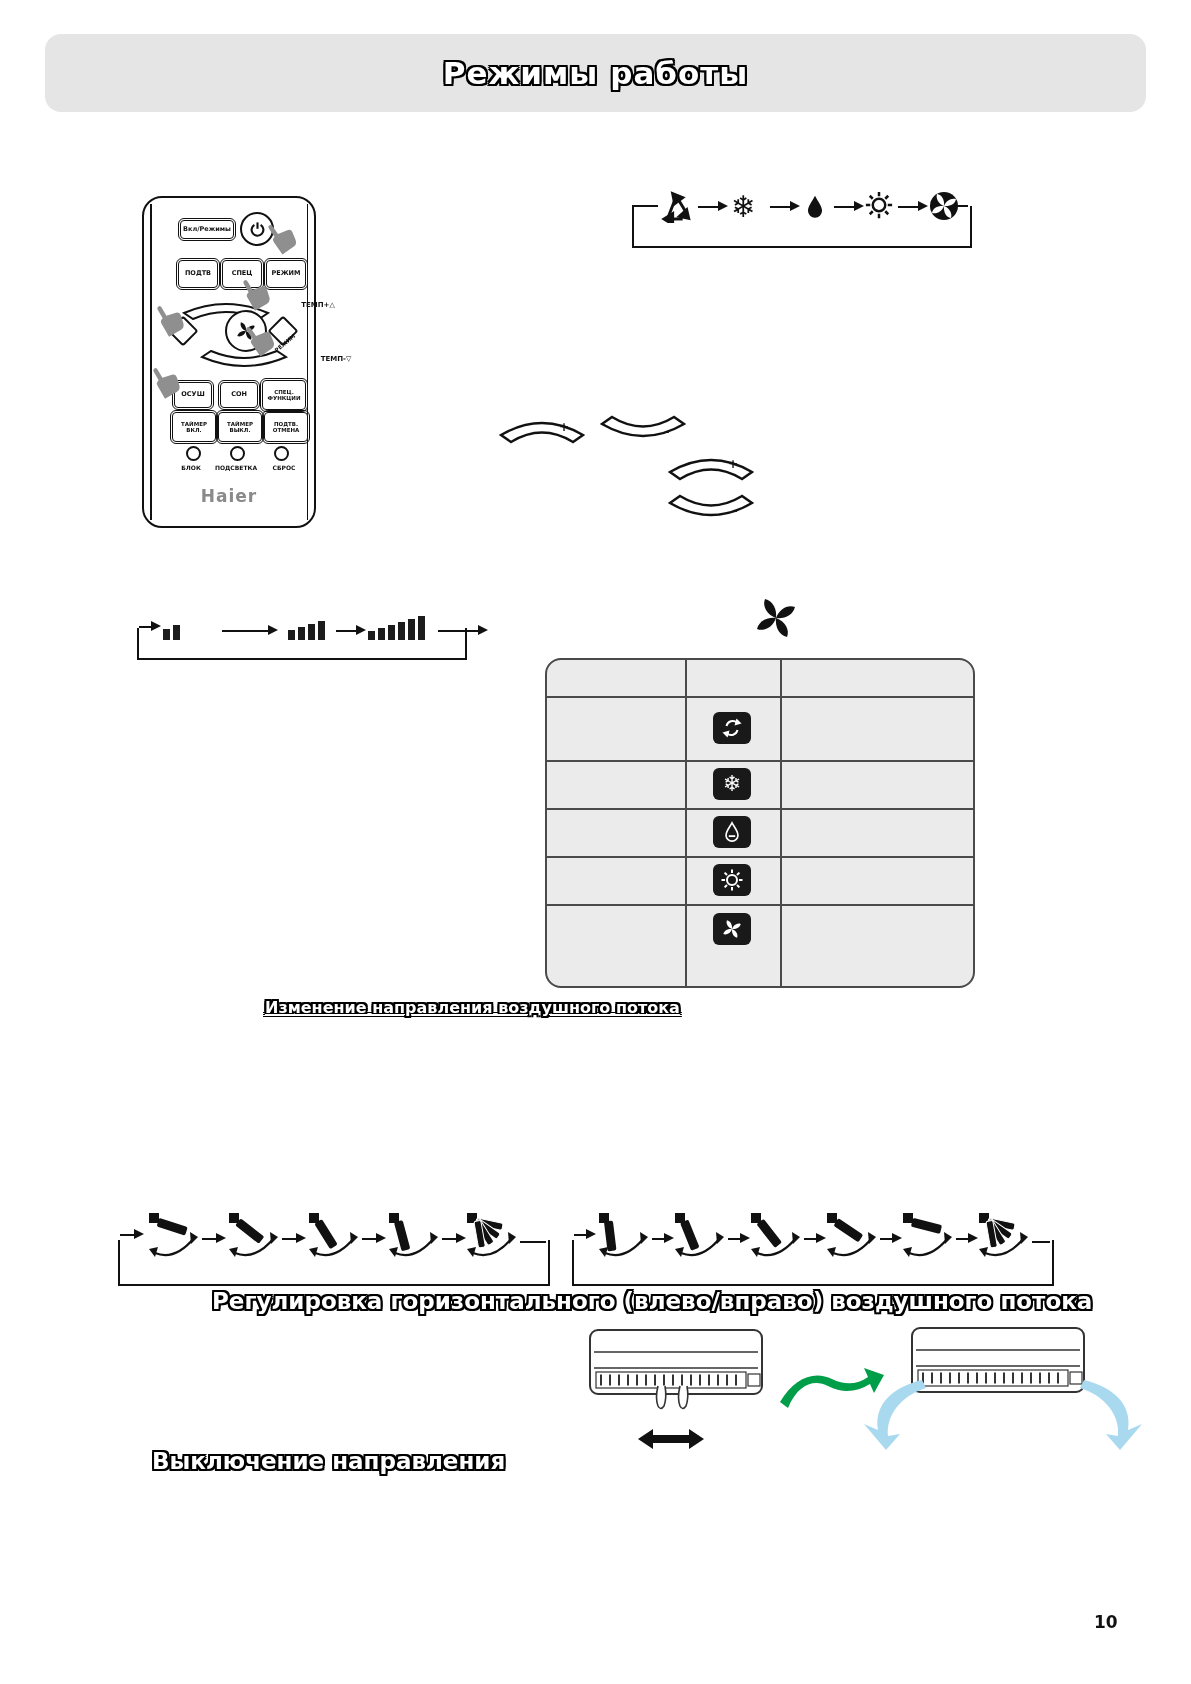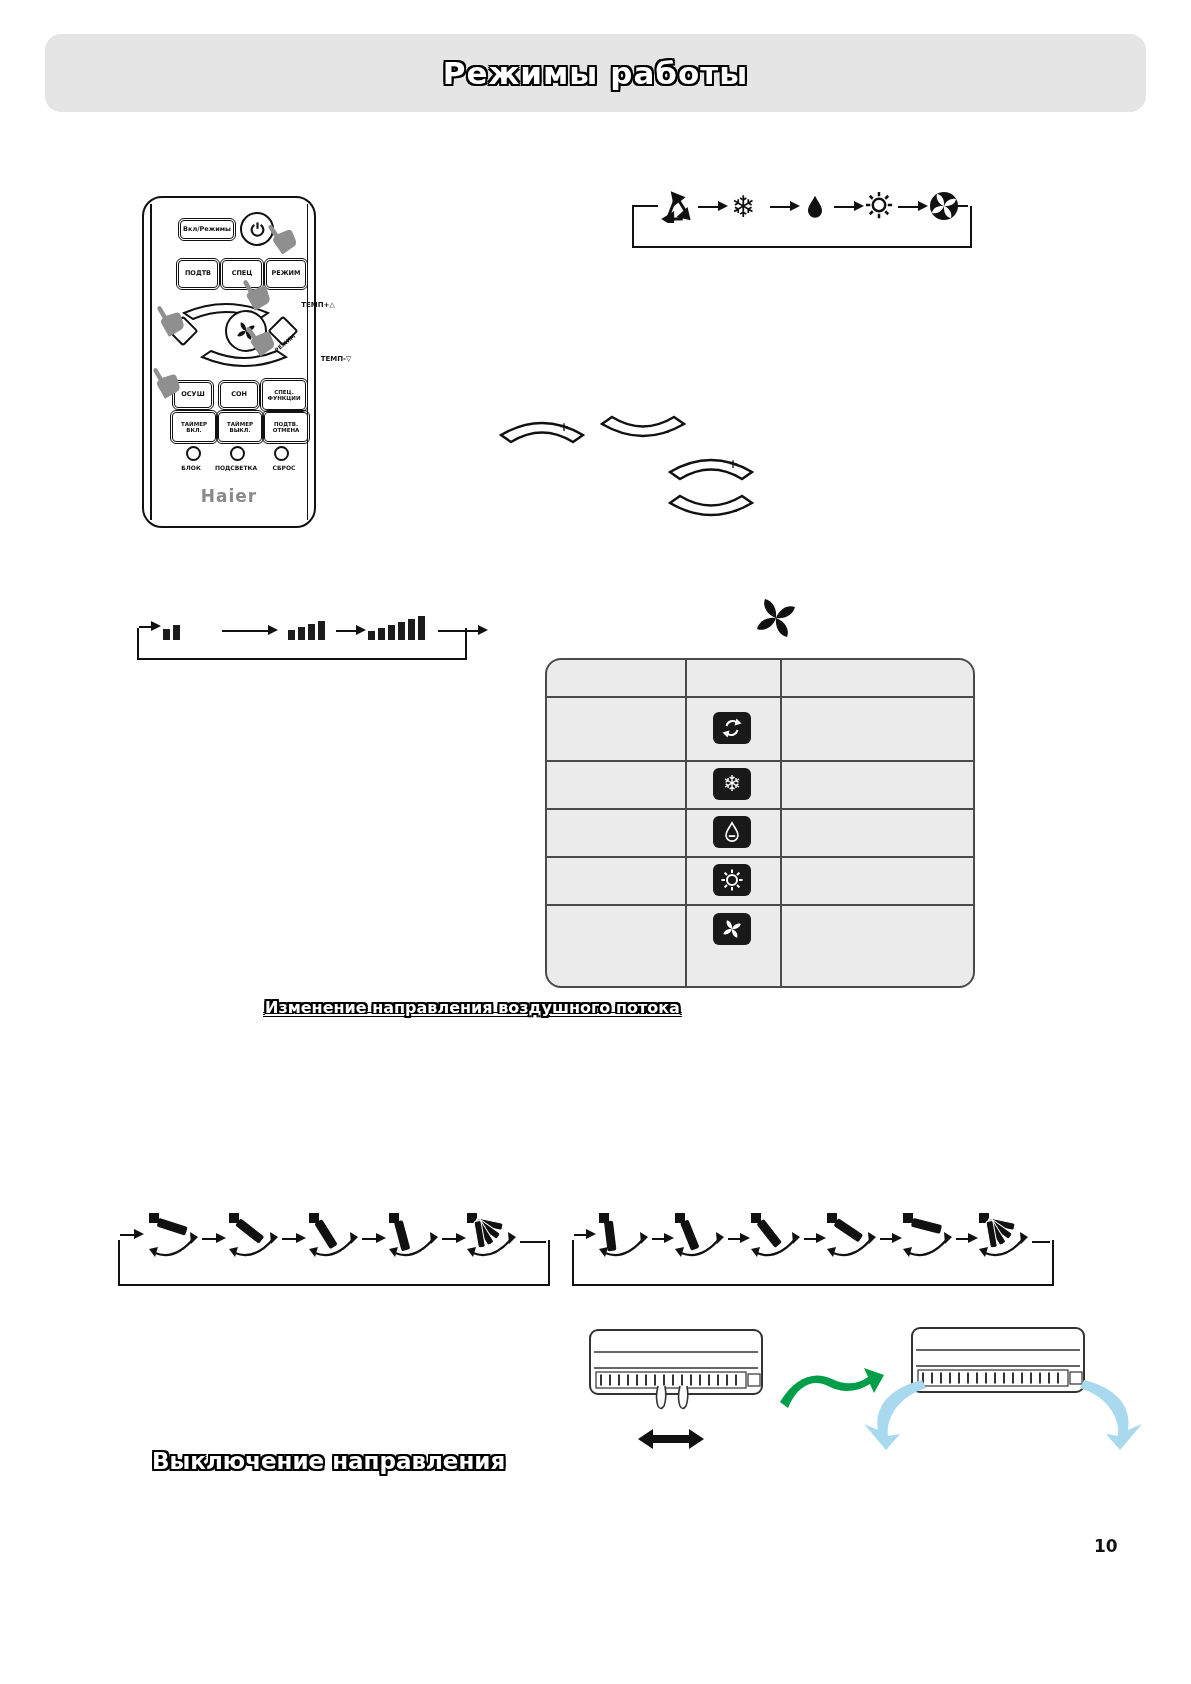--- a/index.html
+++ b/index.html
@@ -379,20 +379,21 @@
       <rect x="10" y="6" width="27" height="7" rx="2" transform="rotate(35 11 10)"></rect>
       <rect x="10" y="6" width="27" height="7" rx="2" transform="rotate(58 11 10)"></rect>
       <rect x="10" y="6" width="27" height="7" rx="2" transform="rotate(80 11 10)"></rect>
     </g>
     <path d="M7 41 Q27 49 46 26" fill="none" stroke="#111" stroke-width="2.2"></path>
     <polygon points="1,37 10,35 7,45" fill="#111"></polygon>
       <polygon points="42,20 50,25 43,32" fill="#111"></polygon>
   </svg>
   <div class="stub" style="left:1032px;top:1241px;width:18px;"></div>
 
+  <div class="abs outl h2t" style="left:212px;top:1288px;">Регулировка горизонтального (влево/вправо) воздушного потока</div>
 
   <svg class="abs" style="left:588px;top:1328px;" width="180" height="96" viewBox="0 0 180 96">
     <rect x="2" y="2" width="172" height="64" rx="8" fill="#fff" stroke="#333" stroke-width="2"></rect>
     <line x1="6" y1="24" x2="170" y2="24" stroke="#333" stroke-width="1.4"></line>
     <line x1="6" y1="40" x2="170" y2="40" stroke="#333" stroke-width="1.4"></line>
     <rect x="8" y="44" width="150" height="16" fill="none" stroke="#333" stroke-width="1.2"></rect>
     <line x1="12" y1="52" x2="154" y2="52" stroke="#333" stroke-width="11" stroke-dasharray="2 7"></line>
     <rect x="160" y="46" width="12" height="12" fill="none" stroke="#333" stroke-width="1.2"></rect>
     <path d="M70 58 q-3 12 0 20 q2.5 5 6 0 q3 -8 1 -20" fill="#fff" stroke="#333" stroke-width="1.6"></path>
     <path d="M92 58 q-3 12 0 20 q2.5 5 6 0 q3 -8 1 -20" fill="#fff" stroke="#333" stroke-width="1.6"></path>
@@ -415,15 +416,15 @@
   </svg>
   <svg class="abs" style="left:856px;top:1378px;" width="110" height="78" viewBox="0 0 110 78">
     <path d="M66 2 C34 10 18 28 22 52 L8 46 L30 72 L44 56 L32 58 C30 38 44 18 70 10 Z" fill="#a9d9ee"></path>
   </svg>
   <svg class="abs" style="left:1040px;top:1378px;" width="110" height="78" viewBox="0 0 110 78">
     <path d="M44 2 C76 10 92 28 88 52 L102 46 L80 72 L66 56 L78 58 C80 38 66 18 40 10 Z" fill="#a9d9ee"></path>
   </svg>
 
   <div class="abs outl h3t" style="left:152px;top:1448px;">Выключение направления</div>
 
-  <div class="abs pnum" style="left:1094px;top:1536px;">10</div>
+  <div class="abs pnum" style="left:1094px;top:1612px;">10</div>
 
 </div>
 
 </body></html>

